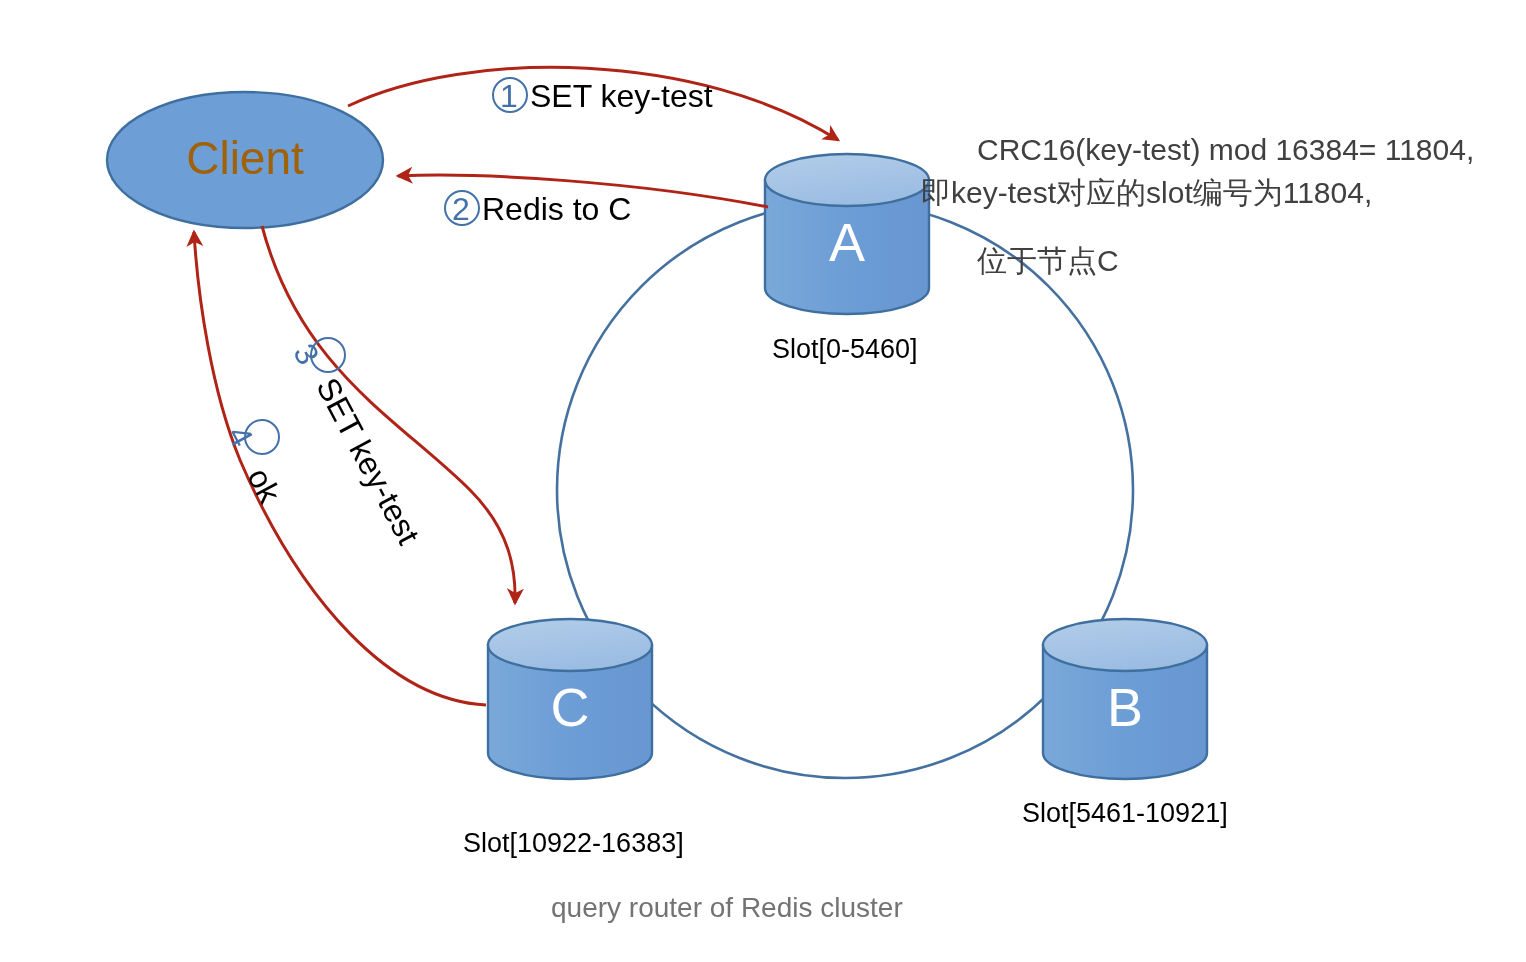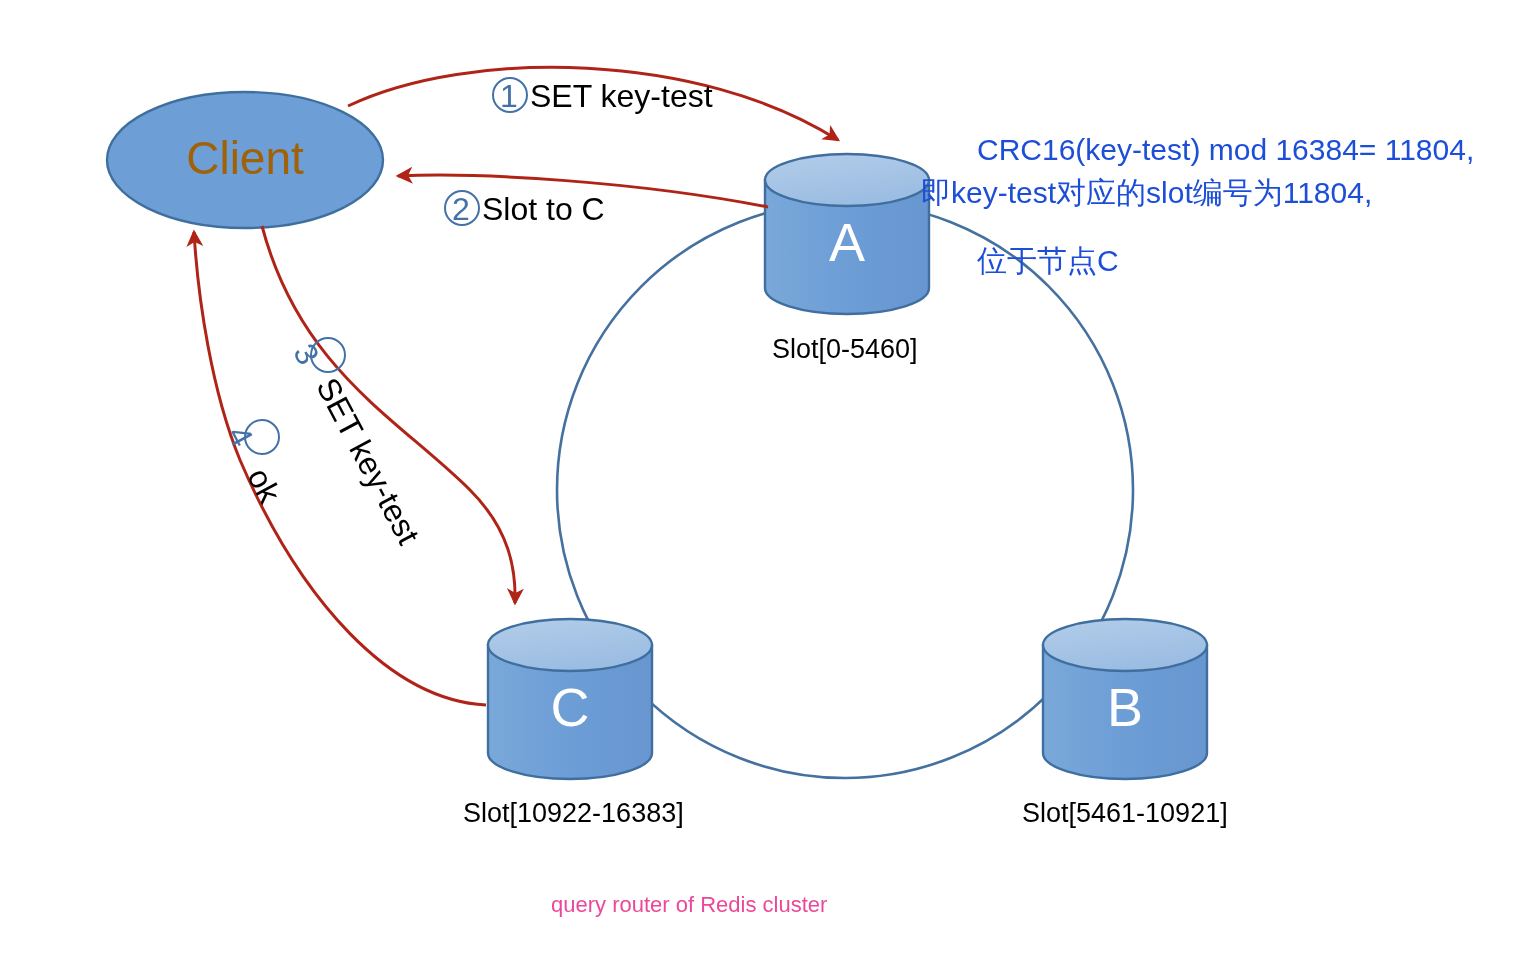--- a/index.html
+++ b/index.html
@@ -47,31 +47,31 @@
     line-height: 1;
     text-align: center;
     width: 280px;
   }
   .slot-label {
     font-size: 27px;
     color: #000000;
   }
   .note-line {
     font-size: 30px;
-    color: #1d4ed8;
+    color: #404040;
     text-align: center;
   }
   .step-label {
     font-size: 32px;
     color: #000000;
   }
   .caption {
     position: absolute;
-    font-size: 22px;
-    color: #ec4899;
+    font-size: 28px;
+    color: #737373;
     font-family: "Liberation Sans", sans-serif;
     white-space: pre;
   }
   .rot {
     transform-origin: 0 0;
   }
 </style>
 </head>
 <body>
 
@@ -129,27 +129,27 @@
   </svg>
 
   <div class="client-label" style="left:105px; top:135px;">Client</div>
 
   <div class="node-letter" style="left:797px; top:215px; width:100px;">A</div>
   <div class="node-letter" style="left:1075px; top:680px; width:100px;">B</div>
   <div class="node-letter" style="left:520px; top:680px; width:100px;">C</div>
 
   <div class="txt slot-label" style="left:772px; top:334px;text-align:center;">Slot[0-5460]</div>
   <div class="txt slot-label" style="left:1022px; top:798px;">Slot[5461-10921]</div>
-  <div class="txt slot-label" style="left:463px; top:798px;">Slot[10922-16383]</div>
+  <div class="txt slot-label" style="left:463px; top:828px;">Slot[10922-16383]</div>
 
   <div class="txt step-label" style="left:500px; top:78px; color:#4472a8;">1</div>
   <div class="txt step-label" style="left:530px; top:78px;">SET key-test</div>
 
   <div class="txt step-label" style="left:452px; top:191px; color:#4472a8;">2</div>
-  <div class="txt step-label" style="left:482px; top:191px;">Slot to C</div>
+  <div class="txt step-label" style="left:482px; top:191px;">Redis to C</div>
 
   <div class="txt step-label rot" style="left:318px; top:338px; color:#4472a8;
        transform: rotate(62deg);">3</div>
   <div class="txt step-label rot" style="left:341px; top:372px;
        transform: rotate(62deg);">SET key-test</div>
 
   <div class="txt step-label rot" style="left:252px; top:420px; color:#4472a8;
        transform: rotate(62deg);">4</div>
   <div class="txt step-label rot" style="left:272px; top:462px;
        transform: rotate(62deg);">ok</div>

